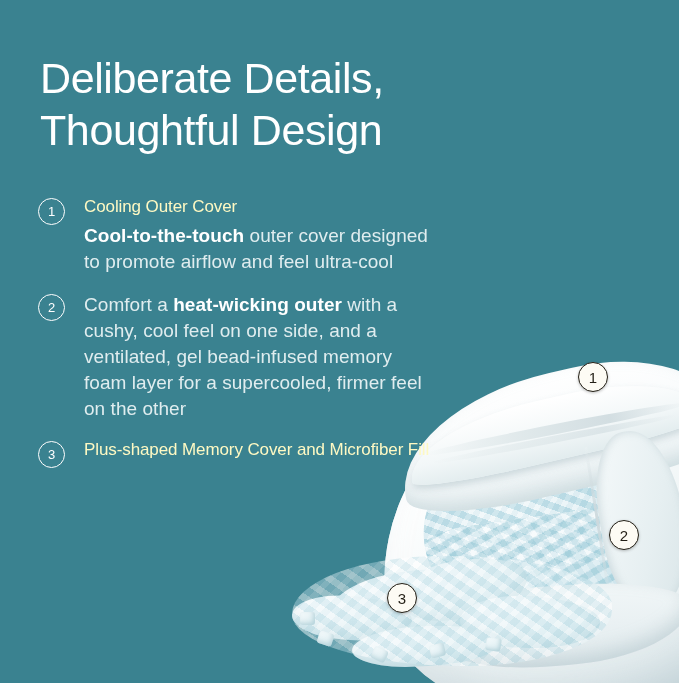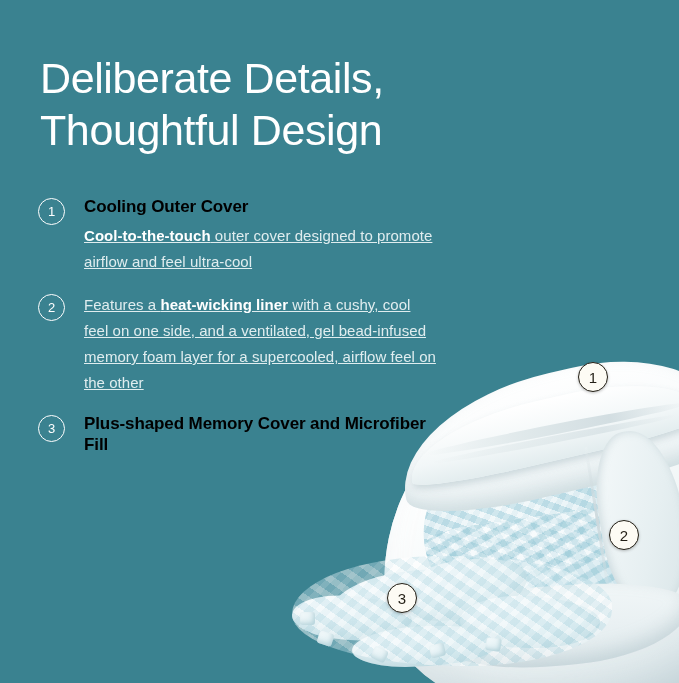--- a/index.html
+++ b/index.html
@@ -164,32 +164,31 @@
   .item{position:relative;padding-left:46px;margin-bottom:17px;}
   .num{
     position:absolute;left:0;top:2px;
     width:25px;height:25px;border-radius:50%;
     border:1.6px solid #ffffff;
     color:#ffffff;font-size:13px;
     display:flex;align-items:center;justify-content:center;
   }
   .item h3{
     margin:0 0 6px 0;
-    color:#000000;
+    color:#fef9c3;
     font-size:17px;line-height:21px;
-    font-weight:700;
+    font-weight:400;
     letter-spacing:-.1px;
   }
   .item p{
     margin:0;
     color:#e0edef;
-    font-size:15px;
+    font-size:19px;
     line-height:26px;
     letter-spacing:.05px;
-    text-decoration:underline;
   }
   .item p b{color:#ffffff;font-weight:700;}
 </style>
 </head>
 <body>
 
 <div class="canvas">
 
   <div class="photo">
     <div class="pillow-body"></div>
@@ -225,21 +224,21 @@
     <div class="items">
 
       <div class="item">
         <div class="num">1</div>
         <h3>Cooling Outer Cover</h3>
         <p><b>Cool-to-the-touch</b><span> outer cover designed to promote airflow and feel ultra-cool</span></p>
       </div>
 
       <div class="item">
         <div class="num">2</div>
-        <p><span>Features a </span><b>heat-wicking liner</b><span> with a cushy, cool feel on one side, and a ventilated, gel bead-infused memory foam layer for a supercooled, airflow feel on the other</span></p>
+        <p><span>Comfort a </span><b>heat-wicking outer</b><span> with a cushy, cool feel on one side, and a ventilated, gel bead-infused memory foam layer for a supercooled, firmer feel on the other</span></p>
       </div>
 
       <div class="item">
         <div class="num">3</div>
         <h3>Plus-shaped Memory Cover and Microfiber Fill</h3>
       </div>
 
     </div>
   </div>
 

